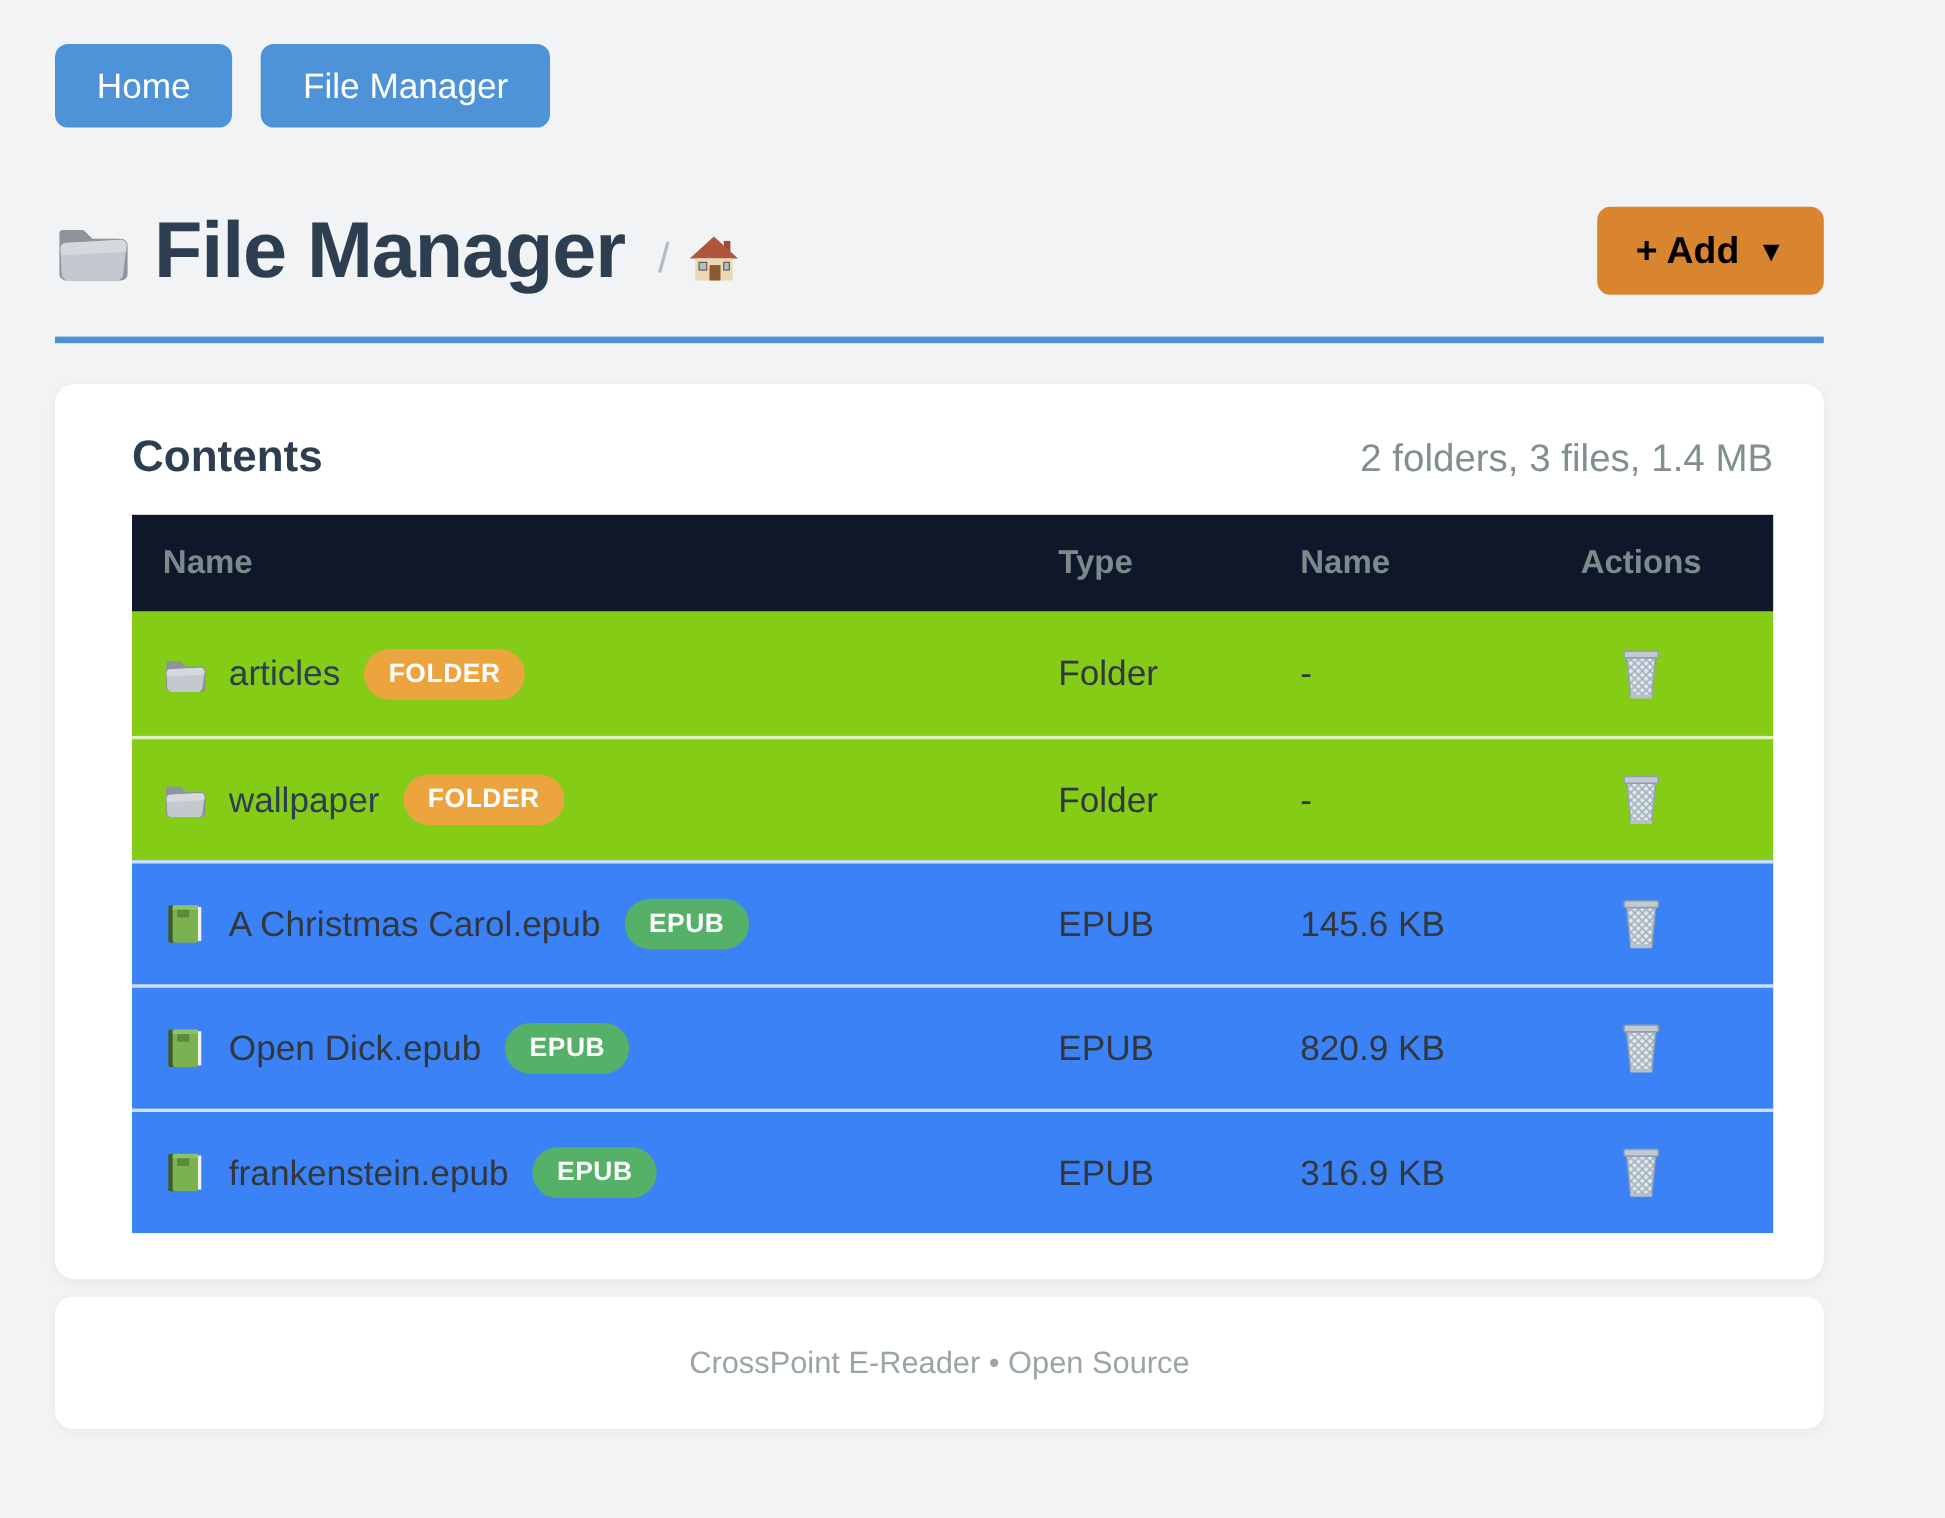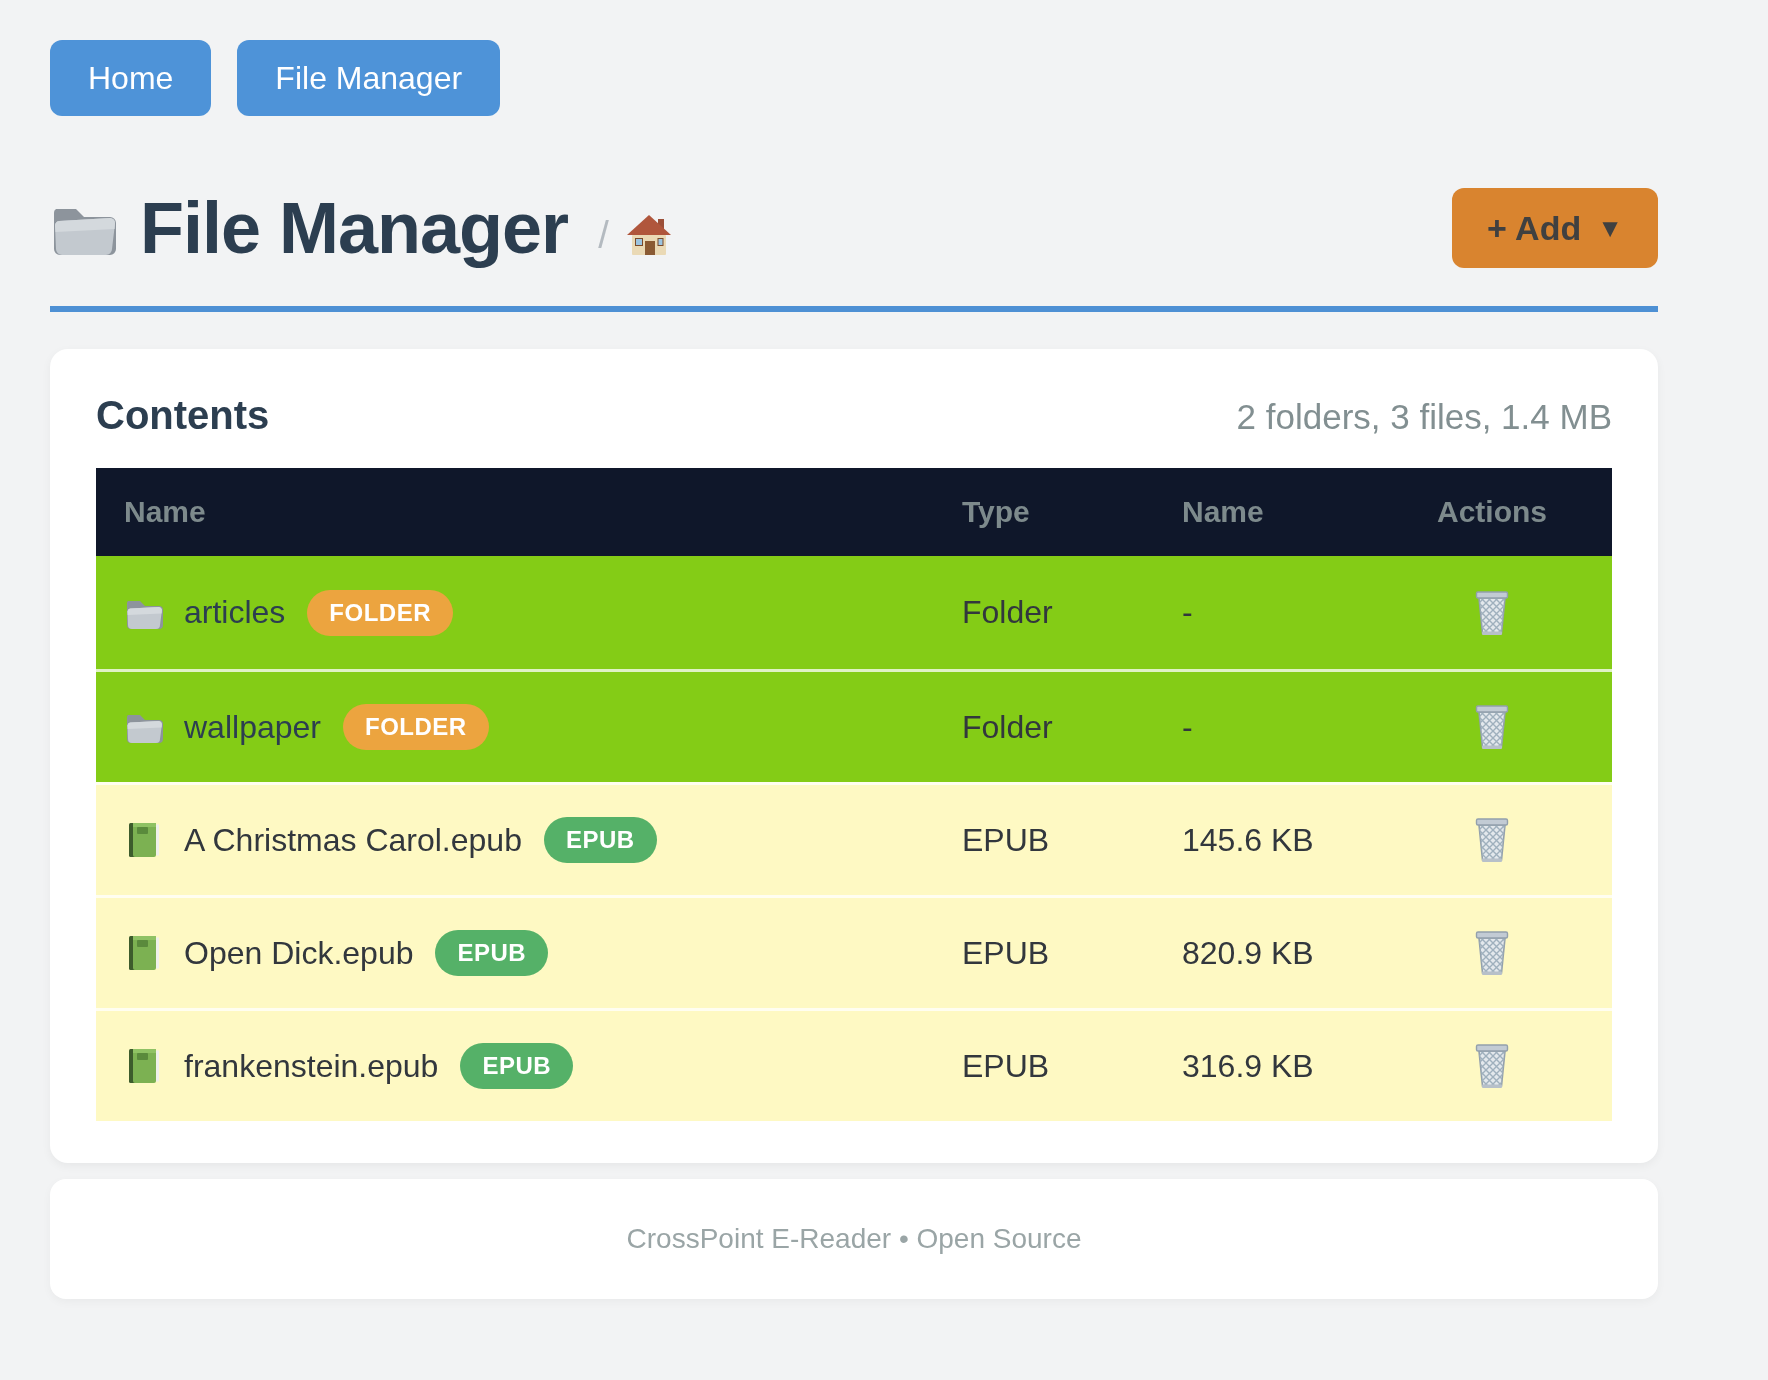--- a/index.html
+++ b/index.html
@@ -29,48 +29,48 @@
   .header-row { margin-top: 72px; display: flex; align-items: center; }
   .title-folder-icon { width: 68px; height: 58px; margin-right: 22px; flex: 0 0 auto; }
   .page-title {
     font-size: 72px; font-weight: bold; color: #2c3e50; letter-spacing: -1px;
     line-height: 1;
   }
   .crumb-sep { font-size: 38px; color: #b4bac0; margin-left: 30px; margin-top: 14px; }
   .crumb-home { width: 48px; height: 48px; margin-left: 16px; margin-top: 14px; }
   .add-btn {
     margin-left: auto;
-    background: #d9842f; color: #404040; border: none; cursor: pointer;
+    background: #d9842f; color: #000000; border: none; cursor: pointer;
     font-family: inherit; font-size: 34px; font-weight: bold;
     height: 80px; min-width: 206px; border-radius: 12px; padding: 0 34px;
     display: inline-flex; align-items: center; justify-content: center; gap: 16px;
   }
   .add-caret { font-size: 26px; }
   .header-rule { margin-top: 38px; height: 6px; background: #4e90d4; border: none; }
 
   
   .card {
     margin-top: 37px; background: #ffffff; border-radius: 18px;
     box-shadow: 0 3px 10px rgba(0,0,0,0.05);
-    padding: 44px 46px 42px 46px;
+    padding: 44px 46px 42px 70px;
   }
   .card-head { display: flex; align-items: baseline; }
   .card-title { font-size: 40px; font-weight: bold; color: #2c3e50; }
   .card-summary { margin-left: auto; font-size: 35px; color: #828f91; }
 
   
   .table { margin-top: 30px; width: 100%; }
   .t-header {
     display: flex; align-items: center; height: 88px;
     background: #0f172a; color: #7d8a8c; font-weight: bold; font-size: 30px;
   }
   .t-row { display: flex; align-items: center; height: 113px; font-size: 32px; }
   .t-row + .t-row { border-top: 3px solid rgba(255,255,255,0.75); }
   .row-folder { background: #84cc16; }
-  .row-epub   { background: #fef9c3; }
+  .row-epub   { background: #3b82f6; }
   .row-epub + .row-folder, .row-folder + .row-epub { border-top: 3px solid rgba(255,255,255,0.75); }
 
   .c-name   { flex: 1 1 auto; padding-left: 28px; display: flex; align-items: center; min-width: 0; }
   .c-type   { flex: 0 0 218px; padding-left: 26px; }
   .c-size   { flex: 0 0 218px; padding-left: 28px; }
   .c-actions{ flex: 0 0 240px; display: flex; align-items: center; justify-content: center; }
   .t-header .c-actions { justify-content: center; }
 
   .row-icon { width: 40px; height: 38px; margin-right: 20px; flex: 0 0 auto; }
   .fname { white-space: nowrap; }

